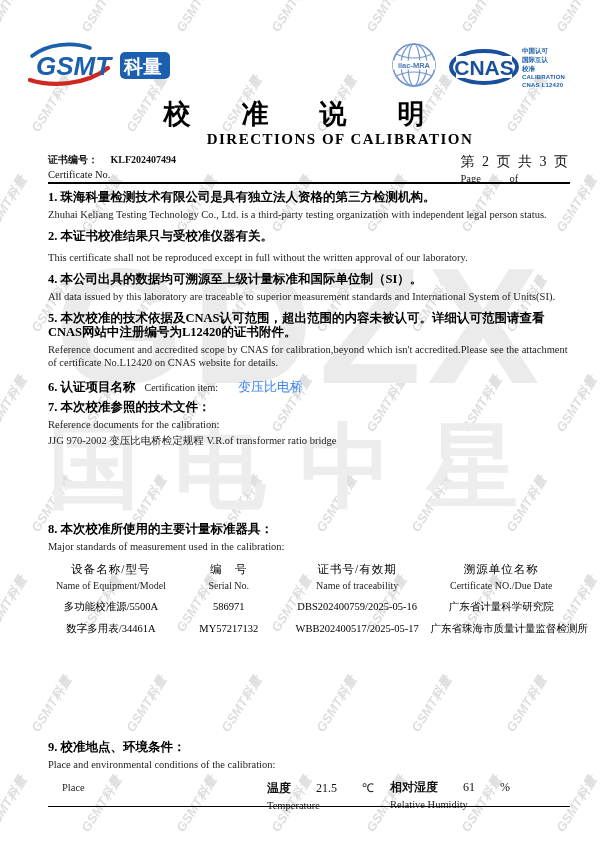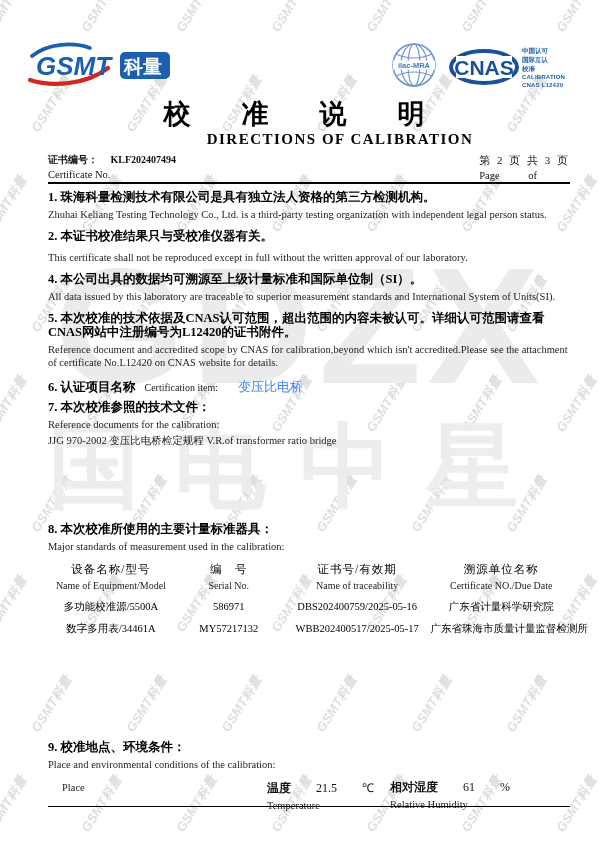--- a/index.html
+++ b/index.html
@@ -46,21 +46,21 @@
   .title-en{
     position:absolute;left:0;top:131px;width:100%;text-align:center;
     font-size:15px;font-weight:bold;letter-spacing:1.5px;color:#000;margin-left:40px;
   }
   
   .cert-row{position:absolute;left:48px;top:153px;width:522px;}
   .cert-left-zh{font-size:10px;font-weight:bold;}
   .cert-left-zh .val{font-family:"Liberation Serif",serif;margin-left:10px;}
   .cert-left-en{font-size:10.5px;margin-top:2px;}
   .page-right{position:absolute;right:0;top:0;text-align:left;}
-  .page-right .zh{font-size:11px;letter-spacing:2px;}
+  .page-right .zh{font-size:14px;letter-spacing:2px;}
   .page-right .en{font-size:10.5px;margin-top:2px;}
   .page-right .en .of{margin-left:26px;}
   .rule-top{position:absolute;left:48px;top:182px;width:522px;border-top:2px solid #000;}
   .rule-bottom{position:absolute;left:48px;top:806px;width:522px;border-top:1.6px solid #000;}
   
   .items{position:absolute;left:48px;top:190px;width:524px;}
   .item{margin-bottom:8px;}
   .item .zh{font-size:12.5px;font-weight:bold;line-height:1.16;margin-bottom:3px;color:#000;}
   .item .en{font-size:10.5px;line-height:1.25;color:#1c1c1c;}
   .item6-row{margin-bottom:4px;}

